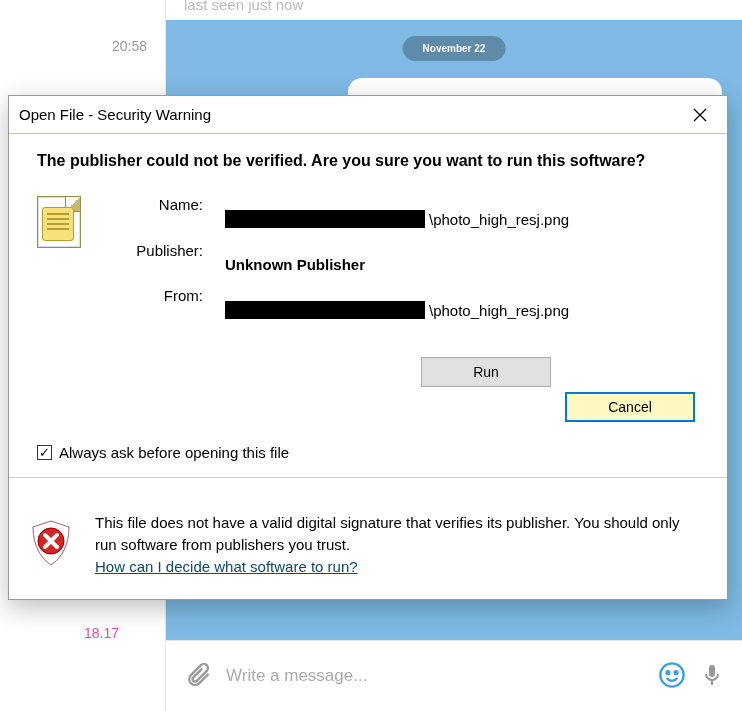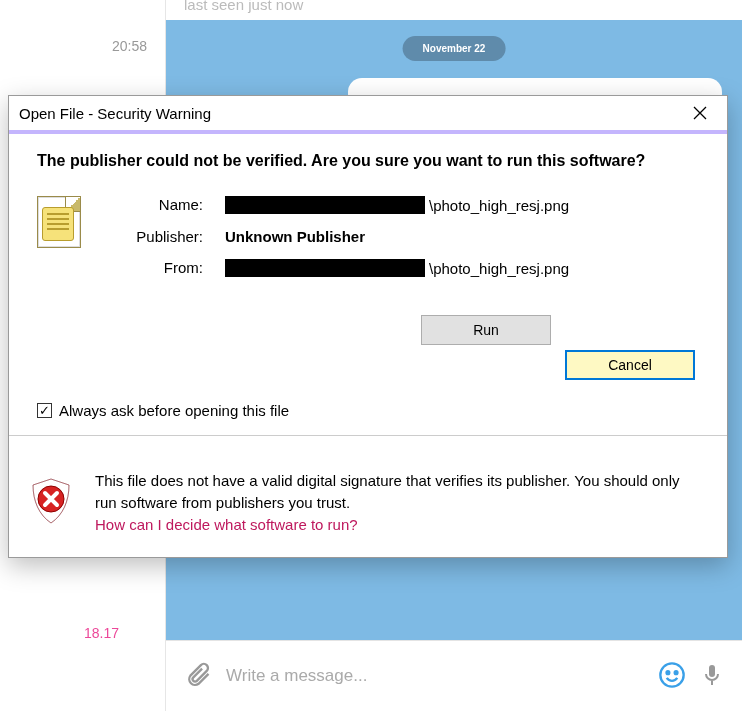--- a/index.html
+++ b/index.html
@@ -98,21 +98,21 @@
     background: #fff;
     box-shadow: 0 8px 24px rgba(0,0,0,0.25);
   }
   .titlebar {
     height: 38px;
     display: flex;
     align-items: center;
     justify-content: space-between;
     padding: 0 8px 0 10px;
     background: #fff;
-    border-bottom: 4px solid #c4b5fd;
+    border-bottom: 1px solid #c4b5fd;
   }
   .titlebar .title {
     font-size: 15px;
   }
   .close-btn {
     width: 38px; height: 30px;
     display: flex; align-items: center; justify-content: center;
     cursor: default;
   }
   .close-btn svg { width: 14px; height: 14px; }
@@ -141,20 +141,21 @@
     text-align: right;
     padding-right: 22px;
     padding-top: 2px;
   }
   .val-col {
     flex: 1;
     display: flex;
     align-items: center;
     gap: 4px;
     padding-top: 2px;
+    margin-top: 14px;
   }
   .blackbar {
     display: inline-block;
     background: #000;
     height: 18px;
   }
   .bold { font-weight: 700; }
 
   .btn-row {
     display: flex;
@@ -200,21 +201,22 @@
 
   .footer {
     display: flex;
     padding: 20px 28px 22px 20px;
     gap: 22px;
     align-items: center;
   }
   .footer .shield { flex: 0 0 44px; }
   .footer .ftext { font-size: 15px; line-height: 1.45; }
   .footer .link {
-    color: #be185d;
+    color: #0c4a6e;
+    text-decoration: underline;
     cursor: default;
   }
 
   
   .fileicon {
     width: 44px; height: 52px;
     border: 1px solid #9a8b4a;
     background: #fff;
     position: relative;
     box-shadow: inset 0 0 0 1px #ddd;

